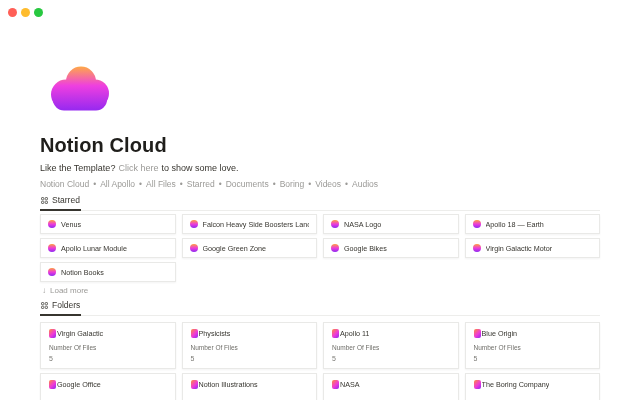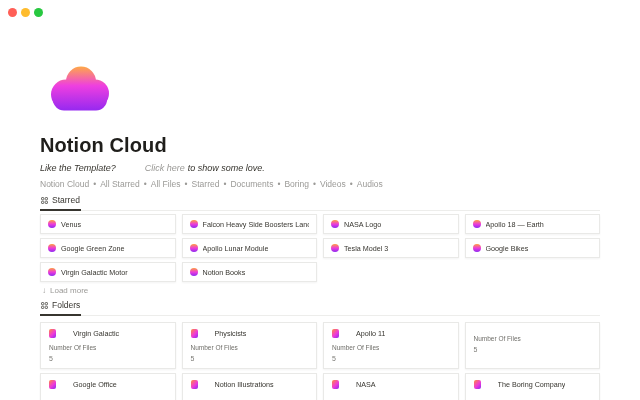--- a/index.html
+++ b/index.html
@@ -10,22 +10,22 @@
     color:#37352f;
     -webkit-font-smoothing:antialiased;
   }
   
   .traffic{position:absolute;top:8px;left:8px;display:flex;gap:4px;}
   .light{width:9px;height:9px;border-radius:50%;border:none;padding:0;cursor:pointer;}
 
   
   .cloud{position:absolute;left:51px;top:65px;width:58px;height:46px;}
   .page-title{position:absolute;left:40px;top:133px;font-size:20px;font-weight:700;line-height:1.2;color:#1f1e1b;letter-spacing:.1px;}
-  .tagline{position:absolute;left:40px;top:163px;font-size:9px;display:flex;gap:3px;color:#37352f;font-style:italic;}
-  .tagline .link{color:#9b9a97;cursor:pointer;margin-left:26px;}
+  .tagline{position:absolute;left:40px;top:163px;font-size:9px;display:flex;gap:3px;color:#37352f;}
+  .tagline .link{color:#9b9a97;cursor:pointer;}
   .nav{position:absolute;left:40px;top:179px;font-size:8.5px;color:#9b9a97;display:flex;gap:4px;align-items:center;white-space:nowrap;}
   .nav span{display:inline-block;}
   .nav .nav-link{cursor:pointer;}
 
   
   .tabbar{position:absolute;left:40px;width:560px;border-bottom:1px solid #ededeb;display:flex;}
   .tabbar.starred{top:195px;}
   .tabbar.folders{top:300px;align-items:flex-end;}
   .tab{display:inline-flex;align-items:center;gap:4px;padding:0 1px 4px 1px;border-bottom:2px solid #37352f;margin-bottom:-1px;cursor:pointer;}
   .tab-label{font-size:8.5px;font-weight:500;color:#37352f;}
@@ -43,21 +43,21 @@
   .scard{height:20px;display:flex;align-items:center;gap:5px;padding:0 7px;}
   .dot{width:8px;height:8px;border-radius:50%;flex:0 0 auto;
     background:linear-gradient(180deg,#ff9d3f 0%,#ec3cdb 52%,#8e2bf0 100%);}
   .card-title{font-size:7.2px;font-weight:500;color:#37352f;white-space:nowrap;overflow:hidden;}
 
   
   .load-more{position:absolute;left:42px;top:286px;font-size:8px;color:#9b9a97;display:flex;gap:4px;align-items:center;cursor:pointer;}
 
   
   .fcard{height:47px;padding:6px 8px;display:block;}
-  .fcard-head{display:flex;align-items:center;gap:17px;}
+  .fcard-head{display:flex;align-items:center;gap:1px;}
   .ficon{width:7px;height:9px;border-radius:2px;flex:0 0 auto;
     background:linear-gradient(135deg,#ff8a3d 0%,#ef3ad8 55%,#8e2bf0 100%);}
   .fprop-label{margin-top:6px;font-size:6.5px;color:#6f6e69;font-weight:500;}
   .fprop-value{margin-top:4px;font-size:7px;color:#7c7b76;}
 </style>
 </head>
 <body>
 
 <div class="traffic">
   <button class="light" style="background:#ff5f57"></button>
@@ -85,21 +85,21 @@
 
 <div class="tagline">
   <span>Like the Template?</span>
   <span class="link">Click here</span>
   <span>to show some love.</span>
 </div>
 
 <div class="nav">
   <span class="nav-link">Notion Cloud</span>
   <span>•</span>
-  <span class="nav-link">All Starred</span>
+  <span class="nav-link">All Apollo</span>
   <span>•</span>
   <span class="nav-link">All Files</span>
   <span>•</span>
   <span class="nav-link">Starred</span>
   <span>•</span>
   <span class="nav-link">Documents</span>
   <span>•</span>
   <span class="nav-link">Boring</span>
   <span>•</span>
   <span class="nav-link">Videos</span>
@@ -133,29 +133,25 @@
   <div class="card scard">
     <span class="dot"></span>
     <span class="card-title">NASA Logo</span>
   </div>
   <div class="card scard">
     <span class="dot"></span>
     <span class="card-title">Apollo 18 — Earth</span>
   </div>
   <div class="card scard">
     <span class="dot"></span>
+    <span class="card-title">Apollo Lunar Module</span>
+  </div>
+  <div class="card scard">
+    <span class="dot"></span>
     <span class="card-title">Google Green Zone</span>
-  </div>
-  <div class="card scard">
-    <span class="dot"></span>
-    <span class="card-title">Apollo Lunar Module</span>
-  </div>
-  <div class="card scard">
-    <span class="dot"></span>
-    <span class="card-title">Tesla Model 3</span>
   </div>
   <div class="card scard">
     <span class="dot"></span>
     <span class="card-title">Google Bikes</span>
   </div>
   <div class="card scard">
     <span class="dot"></span>
     <span class="card-title">Virgin Galactic Motor</span>
   </div>
   <div class="card scard">
@@ -202,20 +198,24 @@
   </div>
   <div class="card fcard">
     <div class="fcard-head">
       <span class="ficon"></span>
       <span class="card-title">Apollo 11</span>
     </div>
     <div class="fprop-label">Number Of Files</div>
     <div class="fprop-value">5</div>
   </div>
   <div class="card fcard">
+    <div class="fcard-head">
+      <span class="ficon"></span>
+      <span class="card-title">Blue Origin</span>
+    </div>
     <div class="fprop-label">Number Of Files</div>
     <div class="fprop-value">5</div>
   </div>
   <div class="card fcard">
     <div class="fcard-head">
       <span class="ficon"></span>
       <span class="card-title">Google Office</span>
     </div>
   </div>
   <div class="card fcard">

